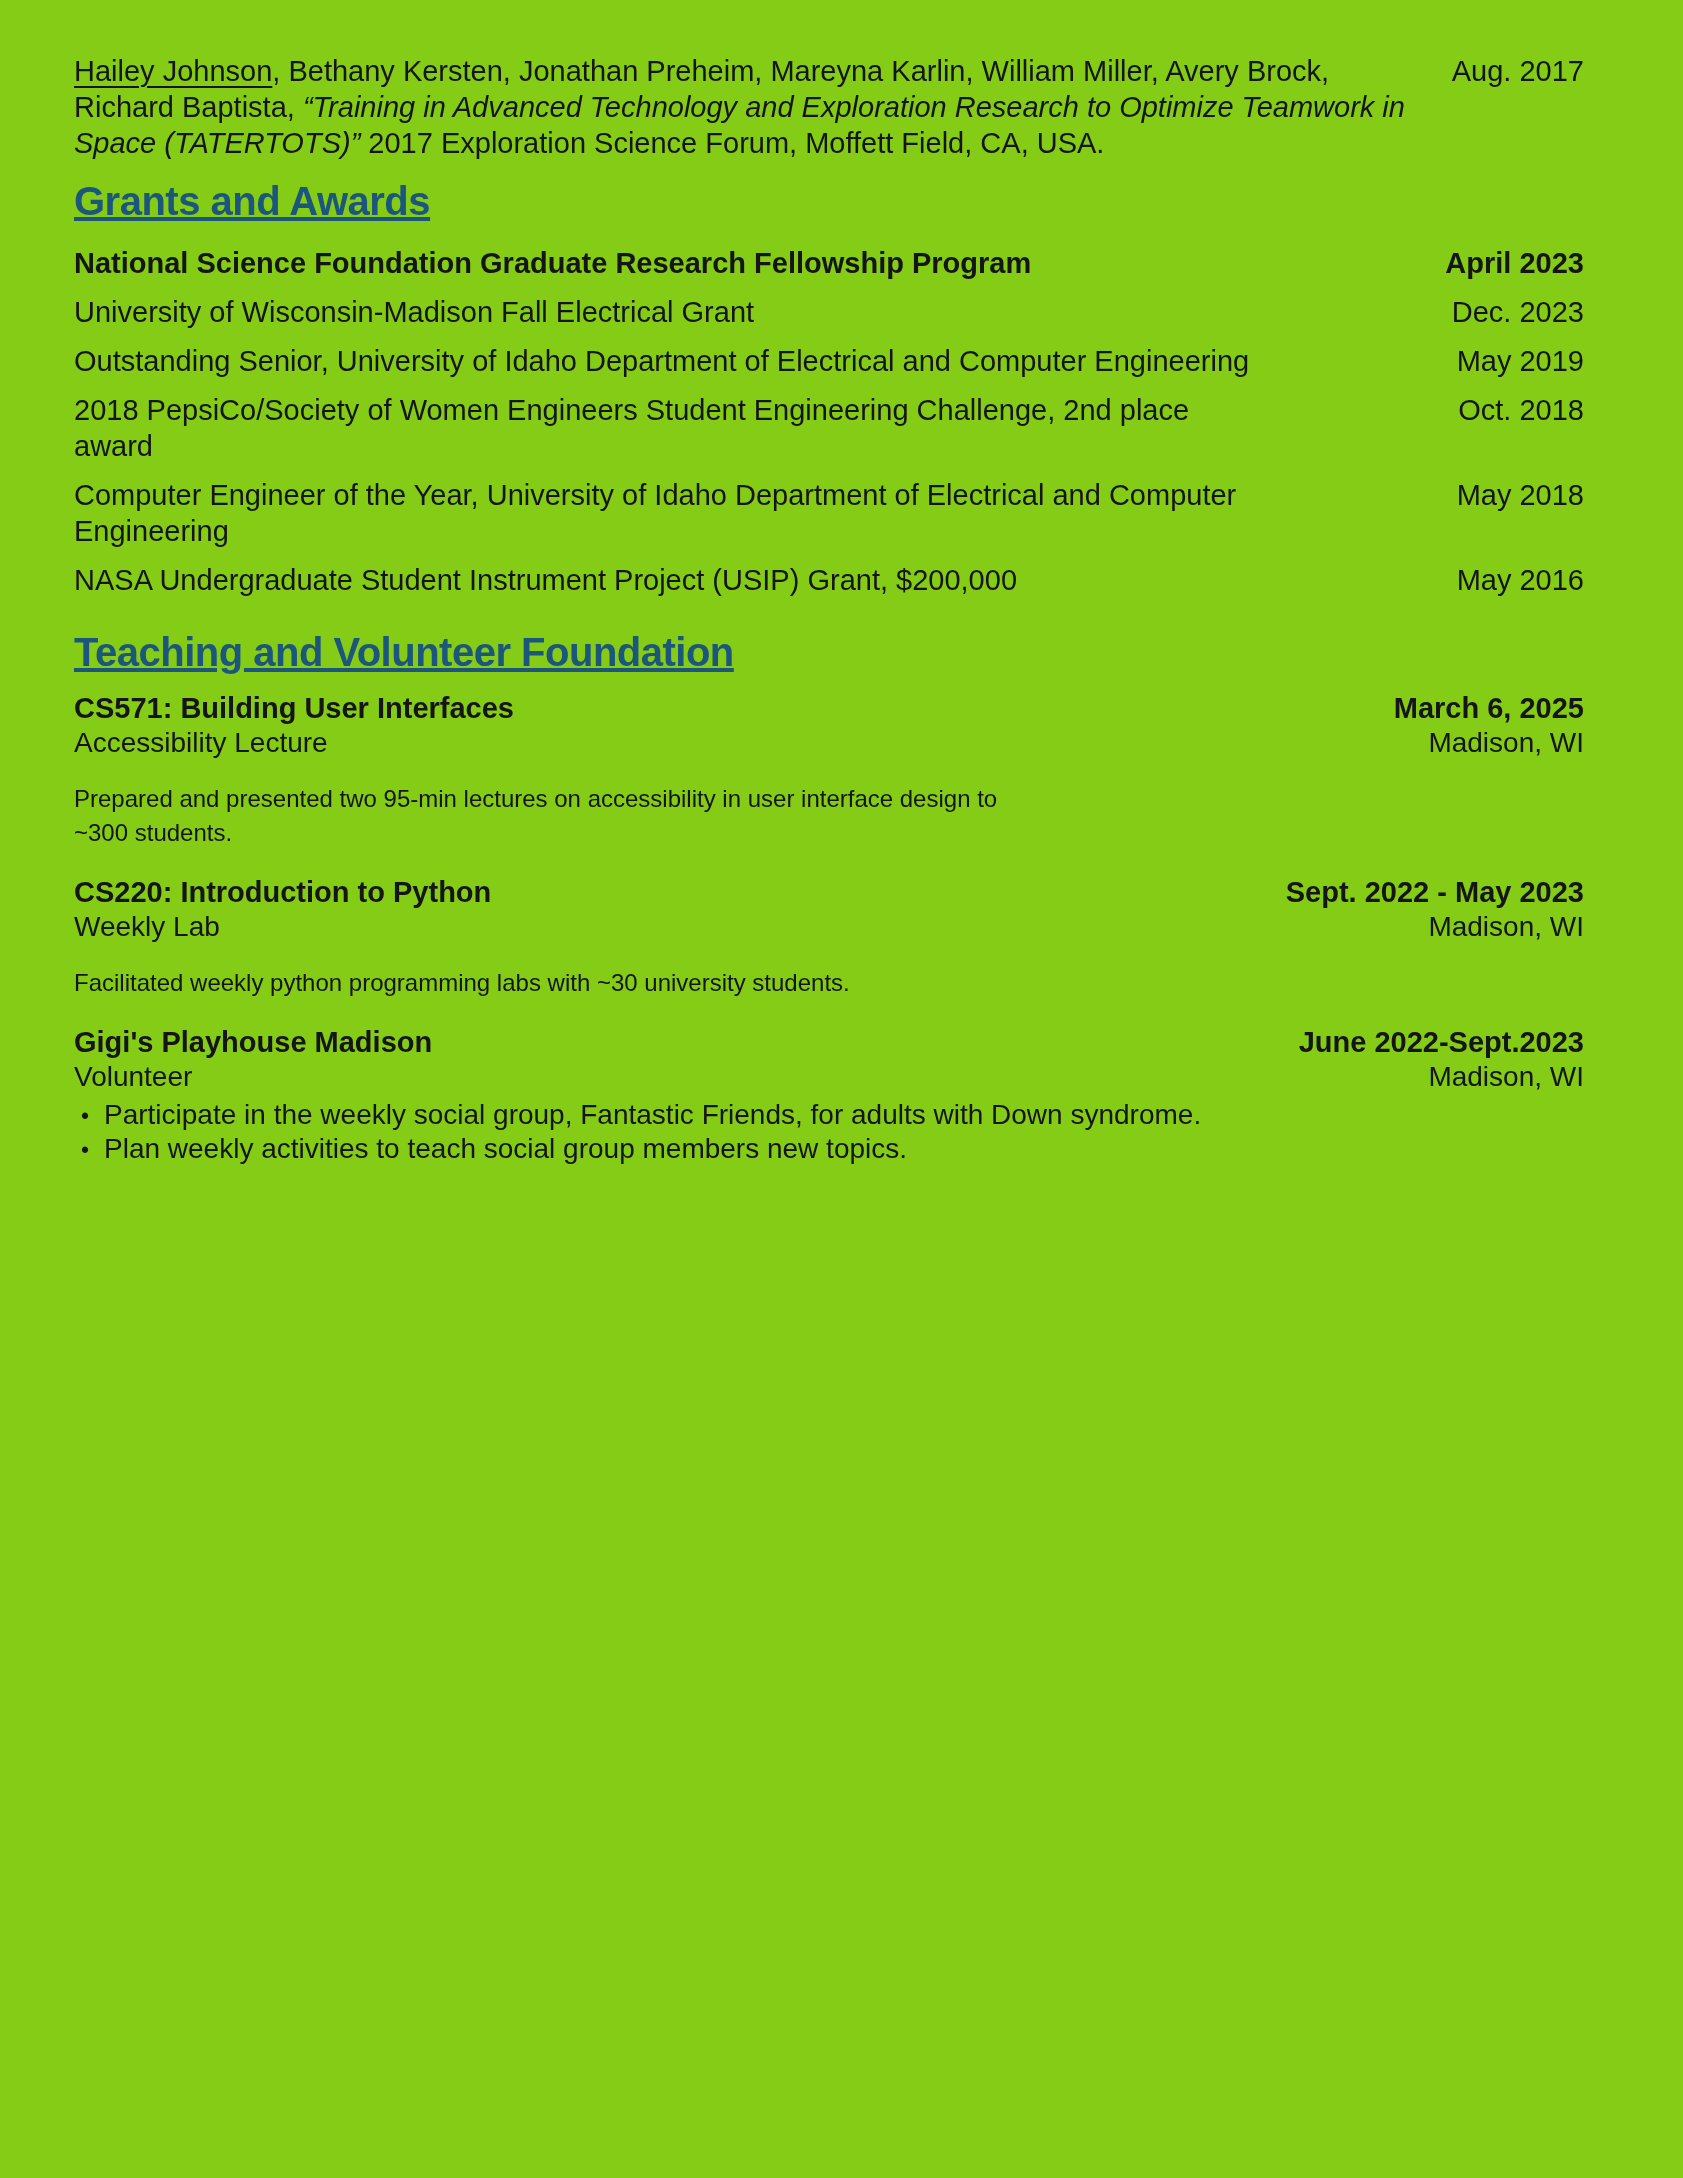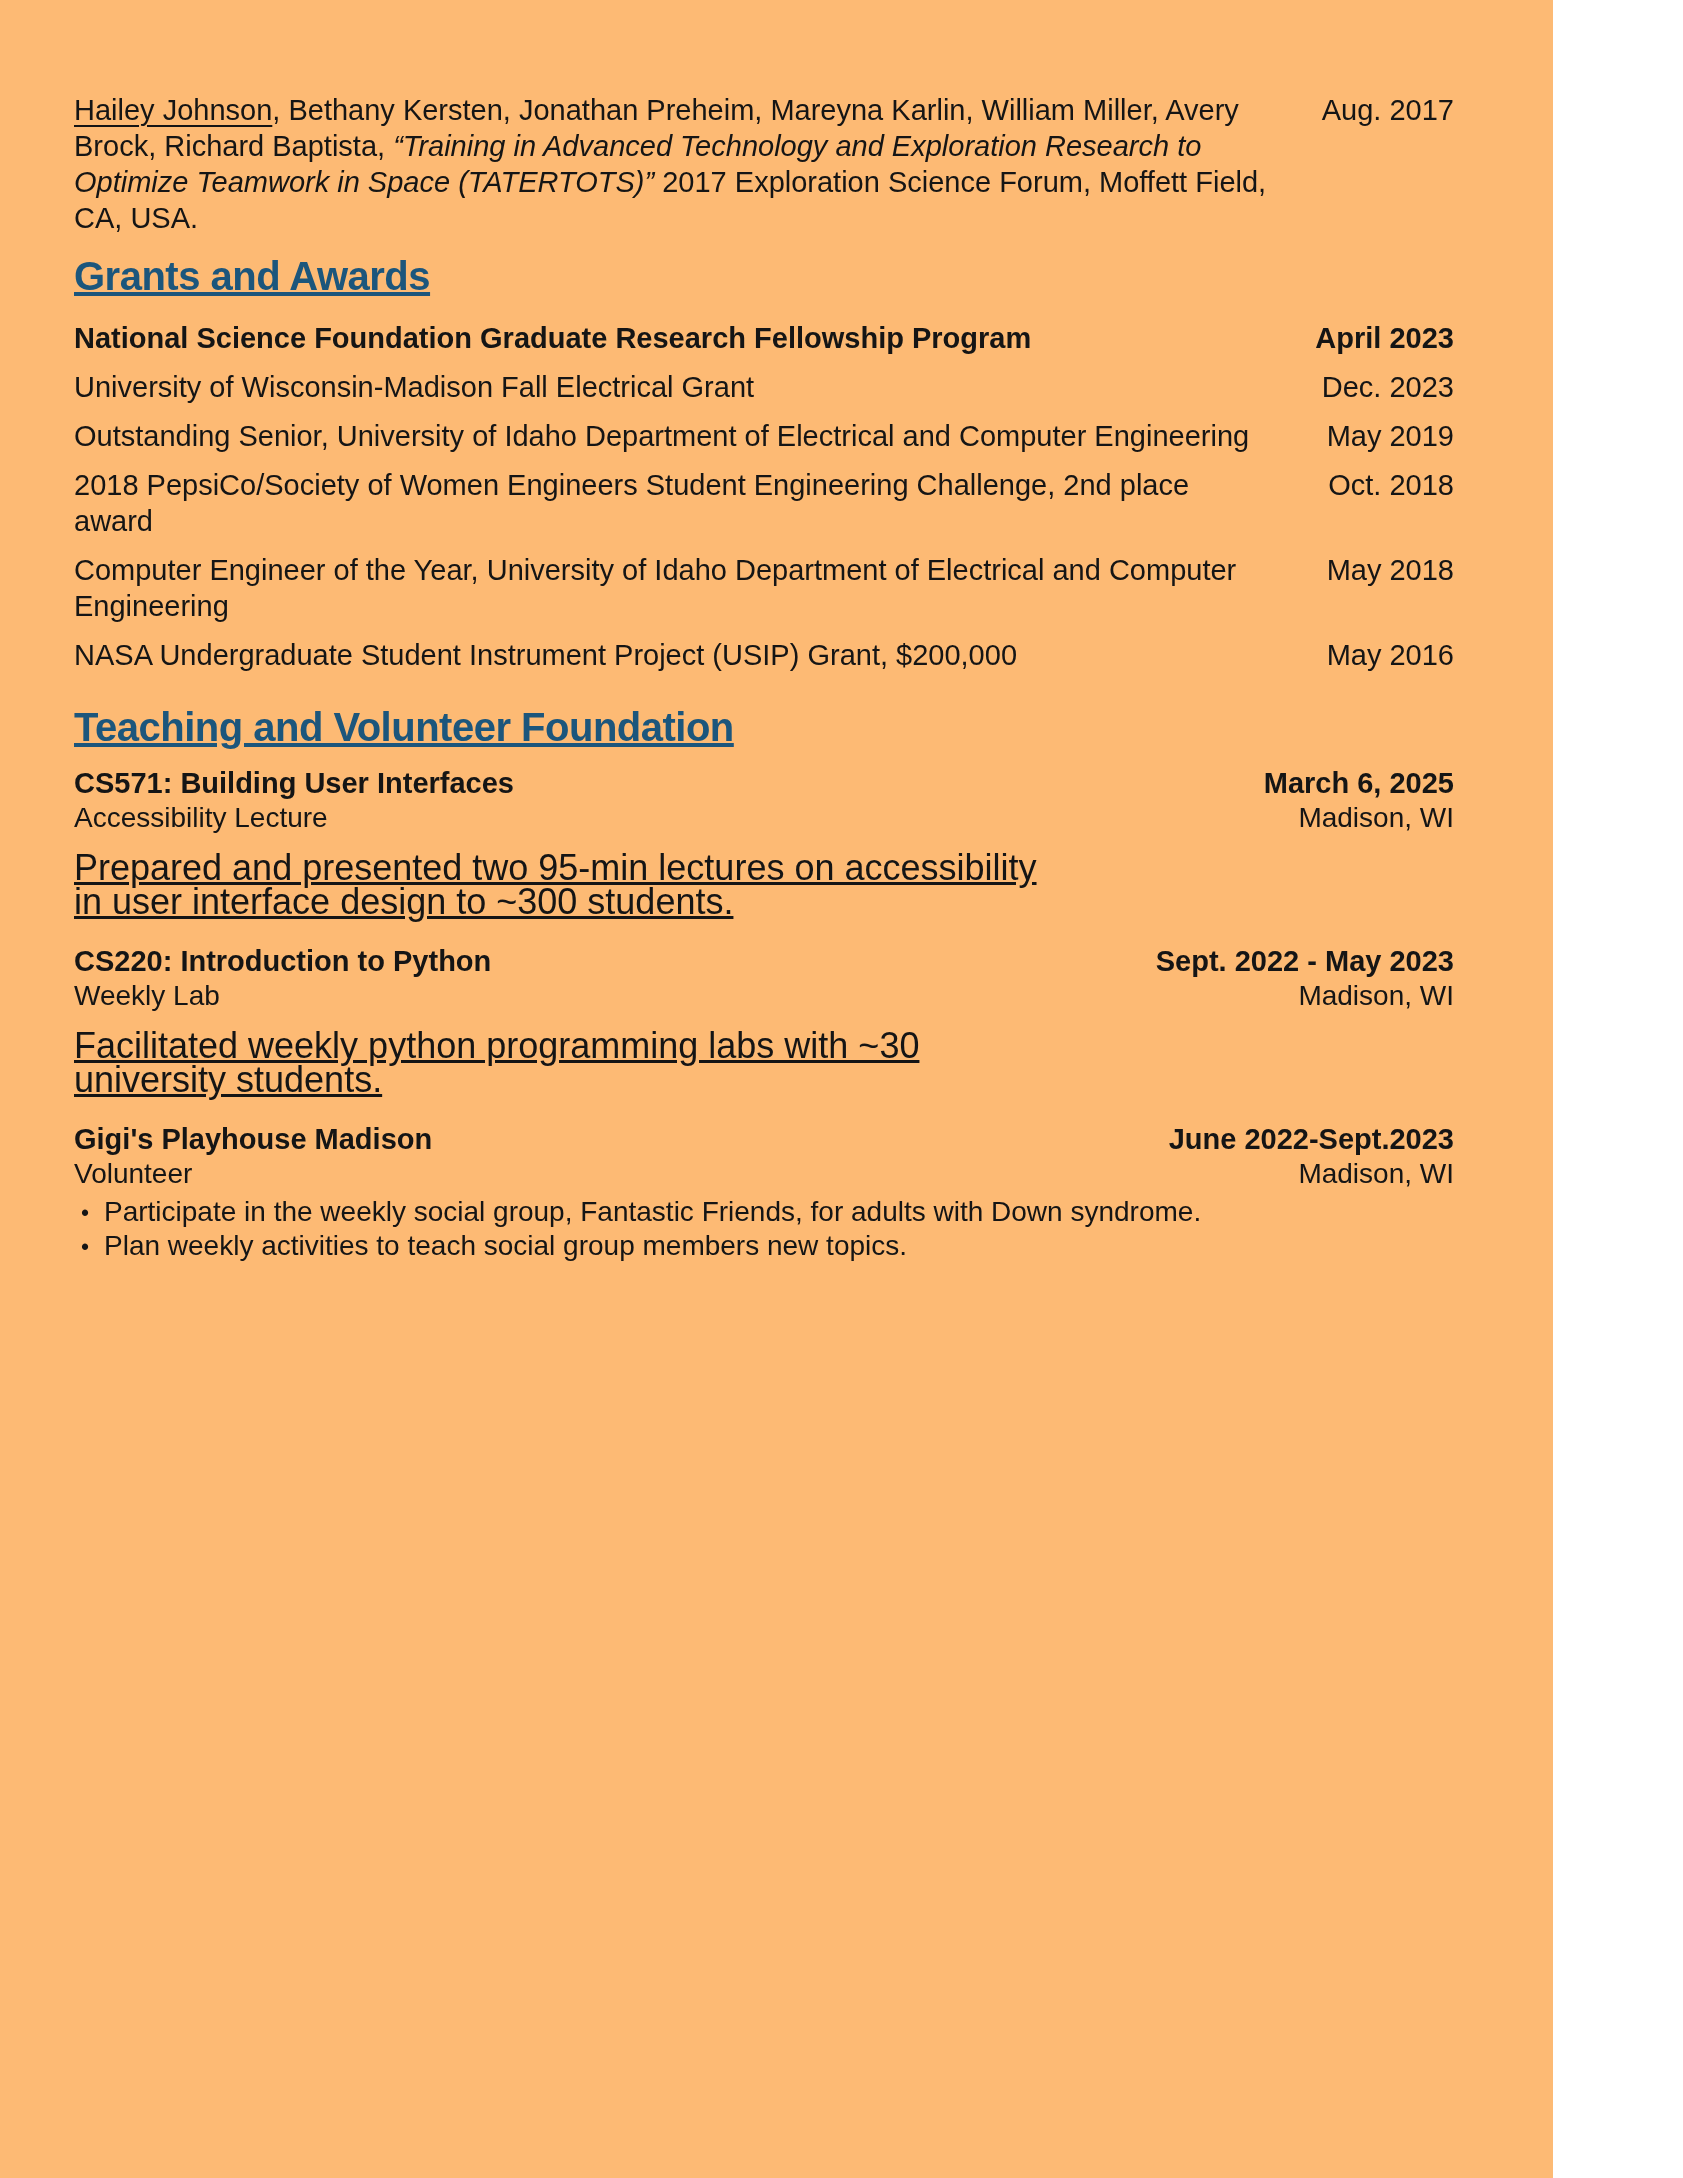--- a/index.html
+++ b/index.html
@@ -1,19 +1,19 @@
 <!DOCTYPE html>
 <html><head>
 <meta charset="utf-8">
 <style>
   html,body { margin:0; padding:0; background:#ffffff; }
   body { font-family:"Liberation Sans", sans-serif; color:#151515; }
   .page {
-    position:relative; width:1553px; height:2178px; background:#fdba74;
-    box-sizing:border-box; padding:92px 99px 0 74px; overflow:hidden;
+    position:relative; width:1683px; height:2178px; background:#84cc16;
+    box-sizing:border-box; padding:53px 99px 0 74px; overflow:hidden;
   }
   .row { display:flex; justify-content:space-between; align-items:flex-start; }
   
   .citation { font-size:29px; line-height:36px; }
   .cite-text { width:1332px; }
   .cite-date { white-space:nowrap; }
   .u { text-decoration:underline; text-underline-offset:5px; text-decoration-thickness:2px; }
   .i { font-style:italic; }
   
   .section-title {
@@ -23,21 +23,21 @@
   .section-title.teaching-title { margin-top:30px; margin-bottom:14px; }
   
   .grant-row { font-size:29px; line-height:36px; margin-bottom:13px; }
   .grant-label { max-width:1188px; }
   .grant-date { white-space:nowrap; margin-left:24px; }
   .grant-row.bold { font-weight:700; }
   
   .entry { margin-bottom:24px; }
   .entry-head { font-size:29px; line-height:36px; font-weight:700; }
   .entry-meta { font-size:28px; line-height:34px; }
-  .entry-desc { font-size:36px; line-height:34px; max-width:980px; margin-top:16px;text-decoration:underline; }
+  .entry-desc { font-size:24px; line-height:34px; max-width:980px; margin-top:22px; }
   .entry-bullets { list-style:none; margin:4px 0 0 0; padding:0; font-size:28px; line-height:34px; }
   .entry-bullets li { position:relative; padding-left:30px; }
   .entry-bullets li::before { content:"\2022"; position:absolute; left:7px; top:1px; font-size:23px; }
   .nowrap { white-space:nowrap; margin-left:24px; }
 </style>
 </head>
 <body>
 
 <div class="page">
 

